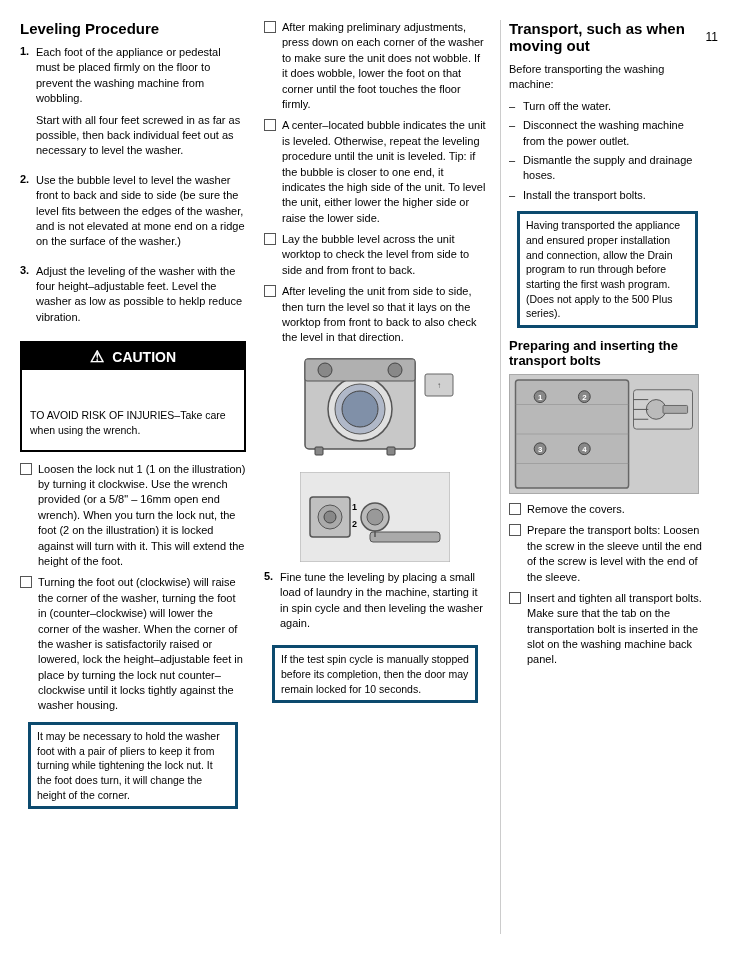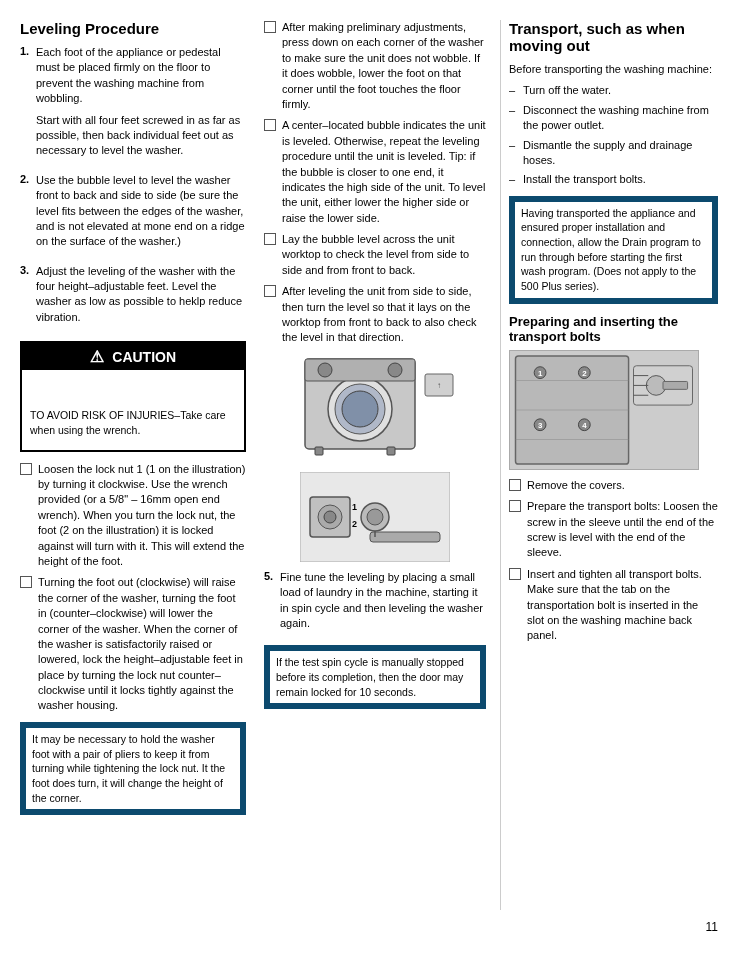--- a/index.html
+++ b/index.html
@@ -10,21 +10,21 @@
       background: #fff;
       width: 738px;
       min-height: 954px;
       position: relative;
     }
     .page {
       width: 738px;
       min-height: 954px;
       padding: 20px 20px 20px 20px;
       display: flex;
-      flex-direction: column;
+      flex-direction: row;
     }
     .content-wrapper {
       display: flex;
       flex-direction: row;
       gap: 0;
       flex: 1;
     }
     .left-col {
       width: 240px;
       flex-shrink: 0;
@@ -104,23 +104,23 @@
       color: #fff;
       font-size: 16px;
     }
     .caution-body {
       padding: 6px 8px;
       font-size: 10.5px;
       line-height: 1.4;
       margin-top: 32px;
     }
     .note-box {
-      border: 6px solid #0c4a6e;
+      border: 3px solid #0c4a6e;
       padding: 4px 6px;
-      margin: 8px 0;
+      margin: 8px 8px;
       line-height: 1.4;
       font-size: 10.5px;
     }
     .dash-list {
       margin-left: 0;
       margin-bottom: 6px;
     }
     .dash-item {
       display: flex;
       margin-bottom: 4px;

